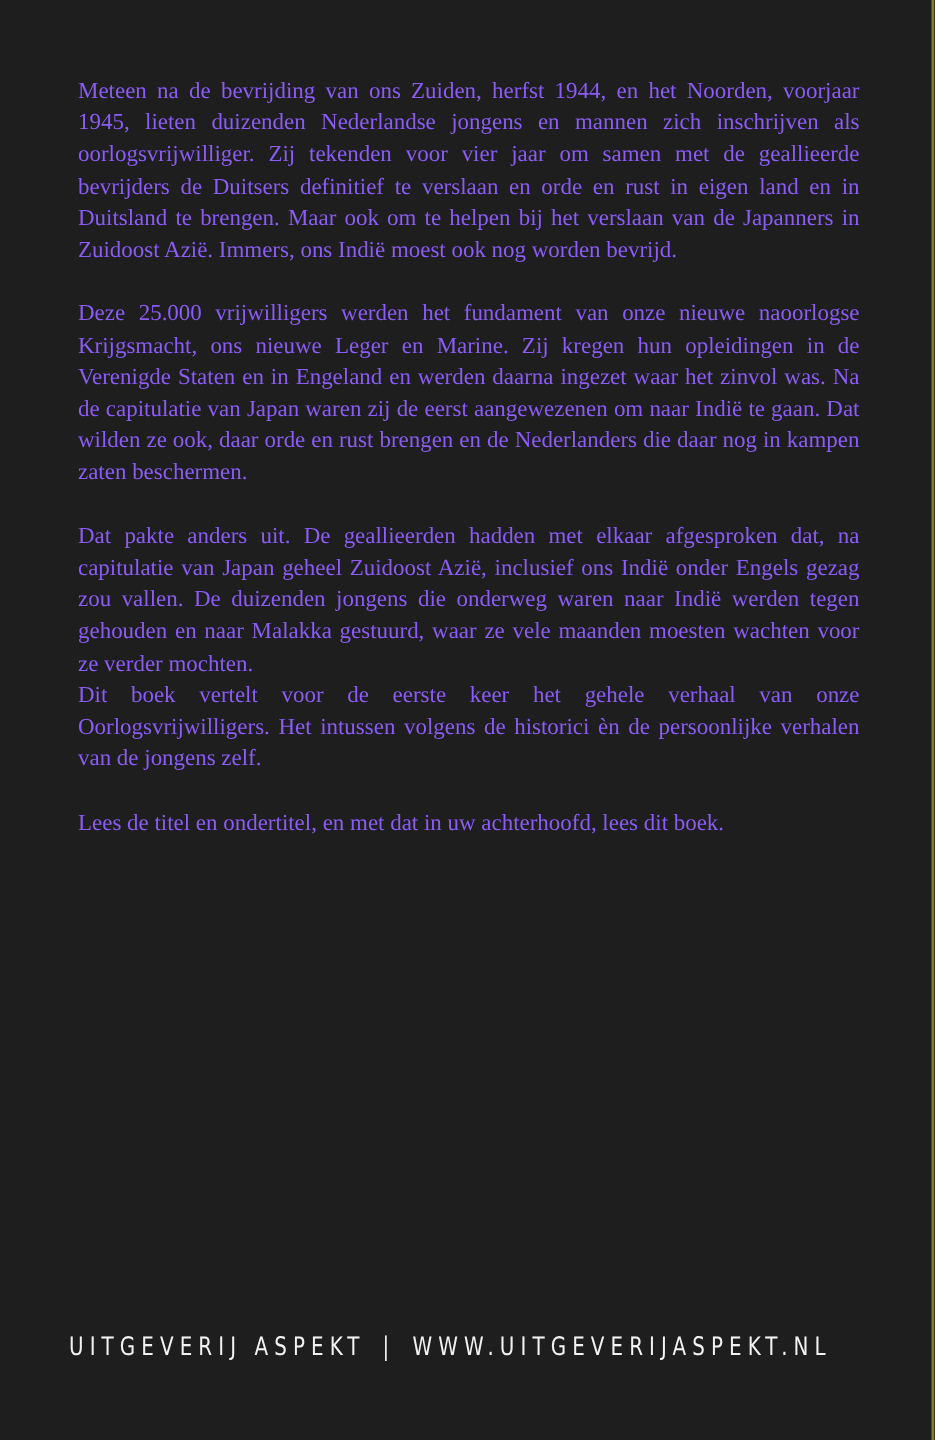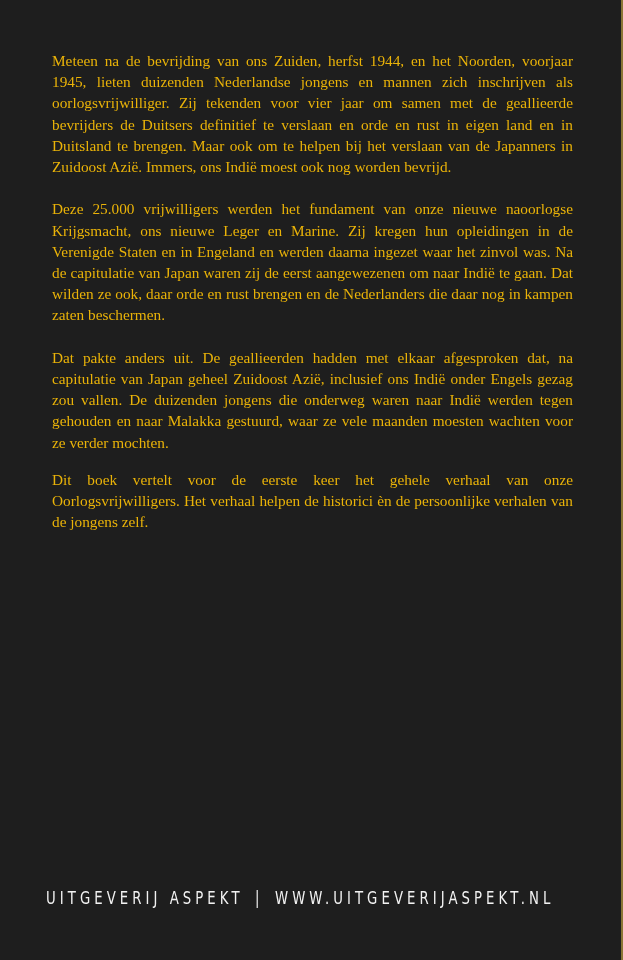--- a/index.html
+++ b/index.html
@@ -14,30 +14,30 @@
       position: absolute;
       top: 0; right: 0;
       width: 2px; height: 960px;
       background: #8a7535;
     }
     .body-text {
       position: absolute;
       left: 52px;
       top: 50px;
       width: 521px;
-      color: #eab308;
+      color: #8b5cf6;
       font-family: "Liberation Serif", "DejaVu Serif", serif;
       font-size: 15.3px;
       line-height: 21.2px;
     }
     .para {
       margin: 0 0 21.2px 0;
       text-align: justify;
     }
-    .para.tight { margin-bottom: 16px; }
+    .para.tight { margin-bottom: 0; }
     .footer {
       position: absolute;
       left: 46px;
       top: 888px;
       width: 530px;
       color: #f2f2f2;
       font-family: "DejaVu Sans", sans-serif;
       font-size: 17px;
       letter-spacing: 5.2px;
       white-space: nowrap;
@@ -48,20 +48,21 @@
   </style>
 </head>
 <body>
 
 <div class="right-edge"></div>
 
 <div class="body-text">
   <p class="para">Meteen na de bevrijding van ons Zuiden, herfst 1944, en het Noorden, voorjaar 1945, lieten  duizenden Nederlandse jongens en mannen zich inschrijven als oorlogsvrijwilliger. Zij tekenden voor vier jaar om samen met de geallieerde bevrijders de Duitsers definitief te verslaan en orde en rust in eigen land en in Duitsland te brengen. Maar ook om te helpen bij het verslaan van de Japanners in Zuidoost Azië. Immers, ons Indië moest ook nog worden bevrijd.</p>
   <p class="para">Deze 25.000 vrijwilligers werden het fundament van onze nieuwe naoorlogse Krijgsmacht, ons nieuwe Leger en Marine. Zij kregen hun opleidingen in de Verenigde Staten en in Engeland en werden daarna ingezet waar het zinvol was. Na de capitulatie van Japan waren zij de eerst aangewezenen om naar Indië te gaan. Dat wilden ze ook, daar orde en rust brengen en de Nederlanders die daar nog in kampen zaten beschermen.</p>
   <p class="para tight">Dat pakte anders uit. De geallieerden hadden met elkaar afgesproken dat, na capitulatie van Japan geheel Zuidoost Azië, inclusief ons Indië onder Engels gezag zou vallen. De duizenden jongens die onderweg waren naar Indië werden tegen gehouden en naar Malakka gestuurd, waar ze vele maanden moesten wachten voor ze verder mochten.</p>
-  <p class="para">Dit boek vertelt voor de eerste keer het gehele verhaal van onze Oorlogsvrijwilligers. Het verhaal helpen de historici èn de persoonlijke verhalen van de jongens zelf.</p>
+  <p class="para">Dit boek vertelt voor de eerste keer het gehele verhaal van onze Oorlogsvrijwilligers. Het intussen volgens de historici èn de persoonlijke verhalen van de jongens zelf.</p>
+  <p class="para">Lees de titel en ondertitel, en met dat in uw achterhoofd, lees dit boek.</p>
 </div>
 
 <div class="footer">
   <span>UITGEVERIJ ASPEKT</span>
   <span class="sep">|</span>
   <span>WWW.UITGEVERIJASPEKT.NL</span>
 </div>
 
 </body></html>

